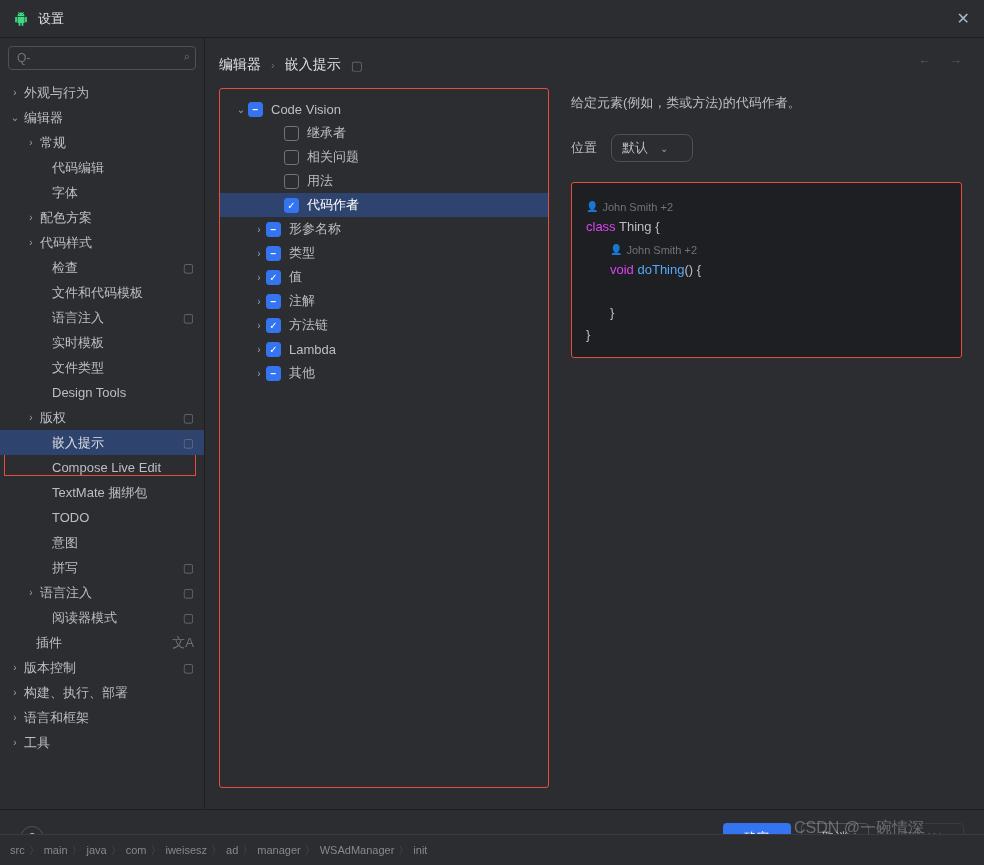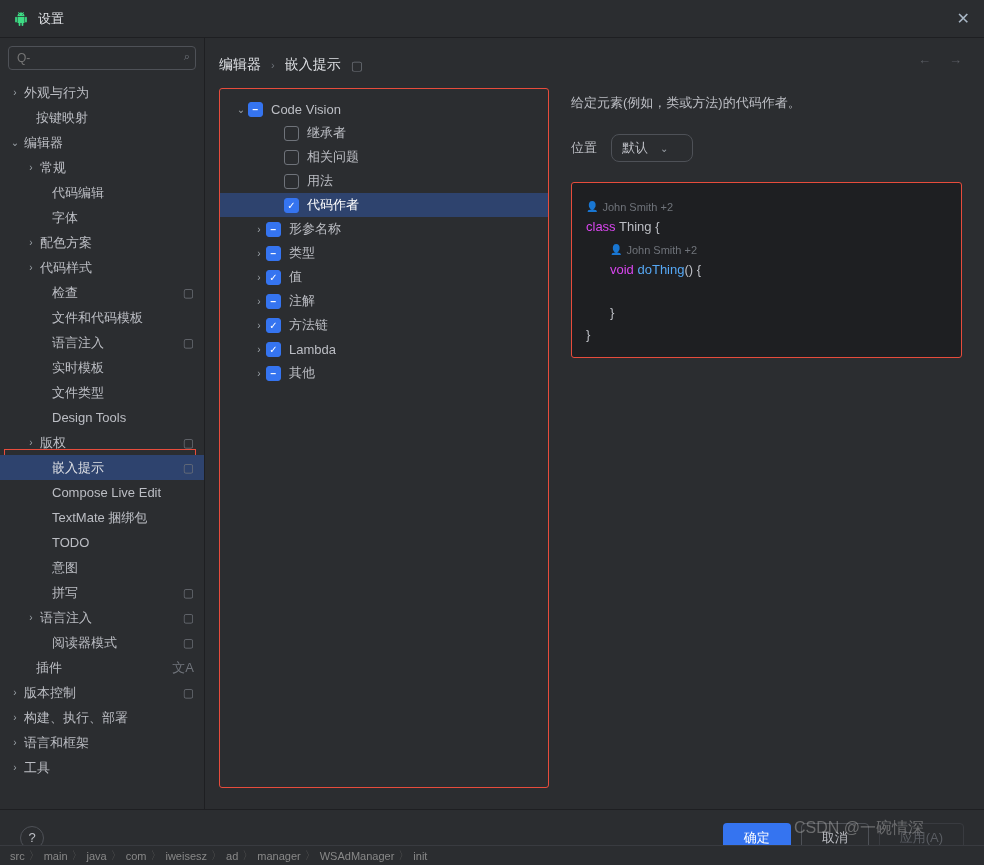--- a/index.html
+++ b/index.html
@@ -79,21 +79,21 @@
     
     .footer { position: absolute; bottom: 0; left: 0; right: 0; height: 56px; border-top: 1px solid #1e1f22; display: flex; align-items: center; padding: 0 20px; background: #2b2d30; }
     .help-btn { width: 24px; height: 24px; border: 1px solid #4e5157; border-radius: 50%; display: flex; align-items: center; justify-content: center; color: #bcbec4; cursor: pointer; }
     .footer-right { margin-left: auto; display: flex; gap: 10px; }
     .btn { padding: 5px 20px; border-radius: 4px; font-size: 13px; cursor: pointer; border: 1px solid transparent; }
     .btn-primary { background: #3574f0; color: #fff; }
     .btn-secondary { background: #2b2d30; border-color: #4e5157; color: #bcbec4; }
     .btn-disabled { background: #2b2d30; border-color: #393b40; color: #5a5d63; }
     
     .watermark { position: absolute; bottom: 26px; right: 60px; color: #aaa; font-size: 16px; opacity: 0.5; }
-    .bottom-crumbs { position: absolute; bottom: 0; left: 0; right: 0; height: 20px; background: #2b2d30; border-top: 1px solid #393b40; display: flex; align-items: center; padding: 0 10px; gap: 4px; font-size: 11px; color: #888; overflow: hidden; }
+    .bottom-crumbs { position: absolute; bottom: 0; left: 0; right: 0; height: 31px; background: #2b2d30; border-top: 1px solid #393b40; display: flex; align-items: center; padding: 0 10px; gap: 4px; font-size: 11px; color: #888; overflow: hidden; }
     .bc-sep { color: #555; }
   </style>
 </head>
 <body>
 
 <div class="titlebar">
   <div class="titlebar-left">
     <svg class="android-icon" viewBox="0 0 24 24" fill="#3ddc84">
         <path d="M6 18c0 .55.45 1 1 1h1v3.5c0 .83.67 1.5 1.5 1.5s1.5-.67 1.5-1.5V19h2v3.5c0 .83.67 1.5 1.5 1.5s1.5-.67 1.5-1.5V19h1c.55 0 1-.45 1-1V8H6v10zM3.5 8C2.67 8 2 8.67 2 9.5v7c0 .83.67 1.5 1.5 1.5S5 17.33 5 16.5v-7C5 8.67 4.33 8 3.5 8zm17 0c-.83 0-1.5.67-1.5 1.5v7c0 .83.67 1.5 1.5 1.5s1.5-.67 1.5-1.5v-7c0-.83-.67-1.5-1.5-1.5zm-4.97-5.84l1.3-1.3c.2-.2.2-.51 0-.71-.2-.2-.51-.2-.71 0l-1.48 1.48C13.85 1.23 12.95 1 12 1c-.96 0-1.86.23-2.66.63L7.85.15c-.2-.2-.51-.2-.71 0-.2.2-.2.51 0 .71l1.31 1.31C6.97 3.26 6 5.01 6 7h12c0-1.99-.97-3.75-2.47-4.84zM10 5H9V4h1v1zm5 0h-1V4h1v1z"></path>
       </svg>
@@ -108,23 +108,20 @@
       <div class="search-box">
         <input class="search-input" placeholder="Q-" style="">
         <span class="search-icon">⌕</span>
       </div>
     </div>
     <div class="nav-tree" id="nav-tree">
       <div class="highlight-box" style="top:373px;left:4px;width:192px;height:27px;"></div>
     <div class="nav-item l0">
           <span class="nav-chevron">›</span>
           <span class="nav-label">外观与行为</span>
-        </div>
-        <div class="nav-item l0" style="padding-left: 36px;">
-          <span class="nav-label">按键映射</span>
         </div>
         <div class="nav-item l0">
           <span class="nav-chevron">⌄</span>
           <span class="nav-label">编辑器</span>
         </div>
         <div class="nav-item l1">
           <span class="nav-chevron">›</span>
           <span class="nav-label">常规</span>
         </div>
         <div class="nav-item l2">

